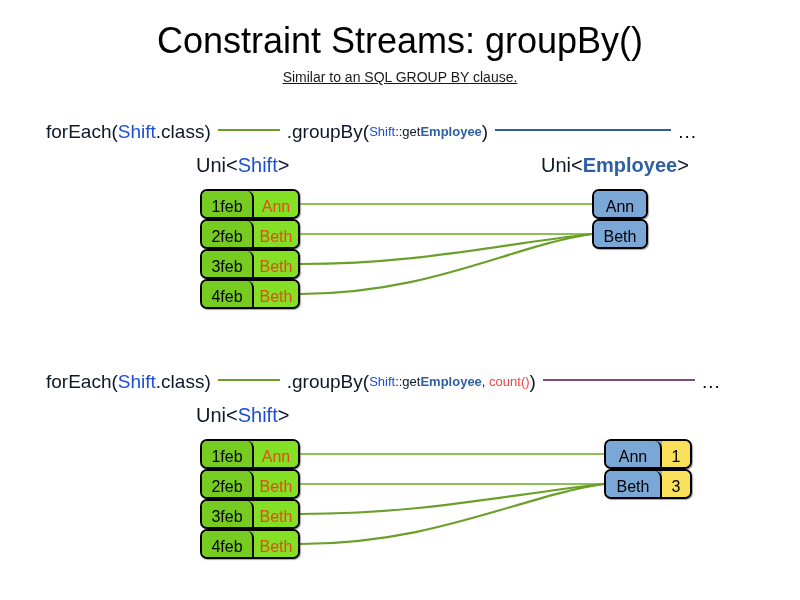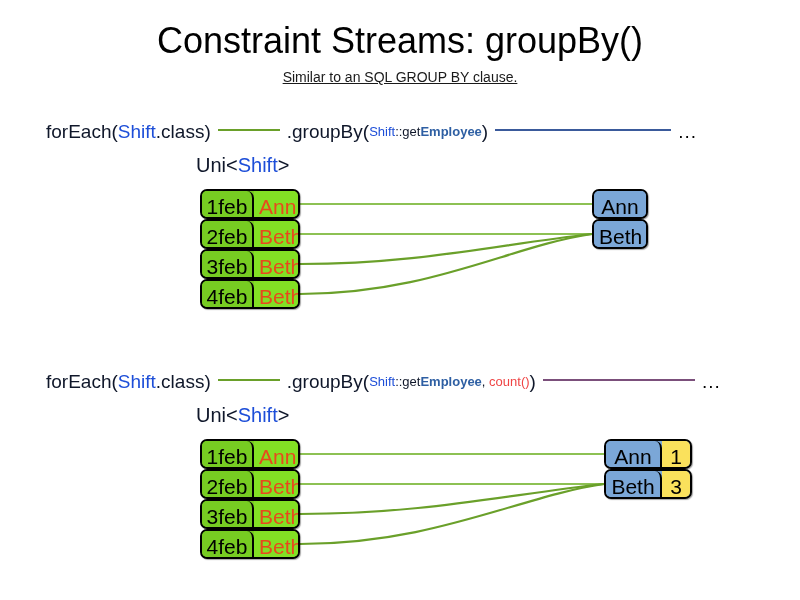--- a/index.html
+++ b/index.html
@@ -100,21 +100,21 @@
     border-radius: 7px;
     box-sizing: border-box;
     overflow: hidden;
     box-shadow: 1px 1px 1px rgba(0,0,0,0.35);
   }
   .cell {
     display: flex;
     align-items: center;
     justify-content: center;
     box-sizing: border-box;
-    font-size: 21px;
+    font-size: 16px;
     line-height: 20px;
     padding: 16px 5px;
   }
   .cell.divider { border-right: 2px solid #000; border-radius: 0 7px 7px 0; }
 
   .shift-card { width: 100px; height: 30px; background: #77cc22; }
   .shift-card .date { width: 52px; background: #77cc22; color: #000; }
   .shift-card .name { flex: 1; background: #83e024; color: #e8491d; }
 
   .emp-card { width: 56px; height: 30px; background: #7ba7d7; }
@@ -156,20 +156,23 @@
   </svg>
 
   <div class="codeline" style="top:116px;">
     <span class="seg cls-black">forEach(</span><span class="seg cls-green">Shift</span><span class="seg cls-black">.class)</span><span class="hline green w80"></span><span class="seg cls-black">.groupBy(</span><span class="seg small-arg cls-green">Shift</span><span class="seg small-arg cls-black">::get</span><span class="seg small-arg cls-blue">Employee</span><span class="seg cls-black">)</span><span class="hline blue w190"></span><span class="seg dots">...</span>
   </div>
 
   <div class="typelabel" style="top:153px; left:196px;">
     <span class="cls-black">Uni&lt;</span><span class="cls-green">Shift</span><span class="cls-black">&gt;</span>
   </div>
 
+  <div class="typelabel" style="top:153px; left:541px;">
+    <span class="cls-black">Uni&lt;</span><span class="cls-blue">Employee</span><span class="cls-black">&gt;</span>
+  </div>
 
   <div class="card shift-card" style="left:200px; top:189px;">
     <div class="cell date divider">1feb</div>
     <div class="cell name">Ann</div>
   </div>
   <div class="card shift-card" style="left:200px; top:219px;">
     <div class="cell date divider">2feb</div>
     <div class="cell name">Beth</div>
   </div>
   <div class="card shift-card" style="left:200px; top:249px;">

